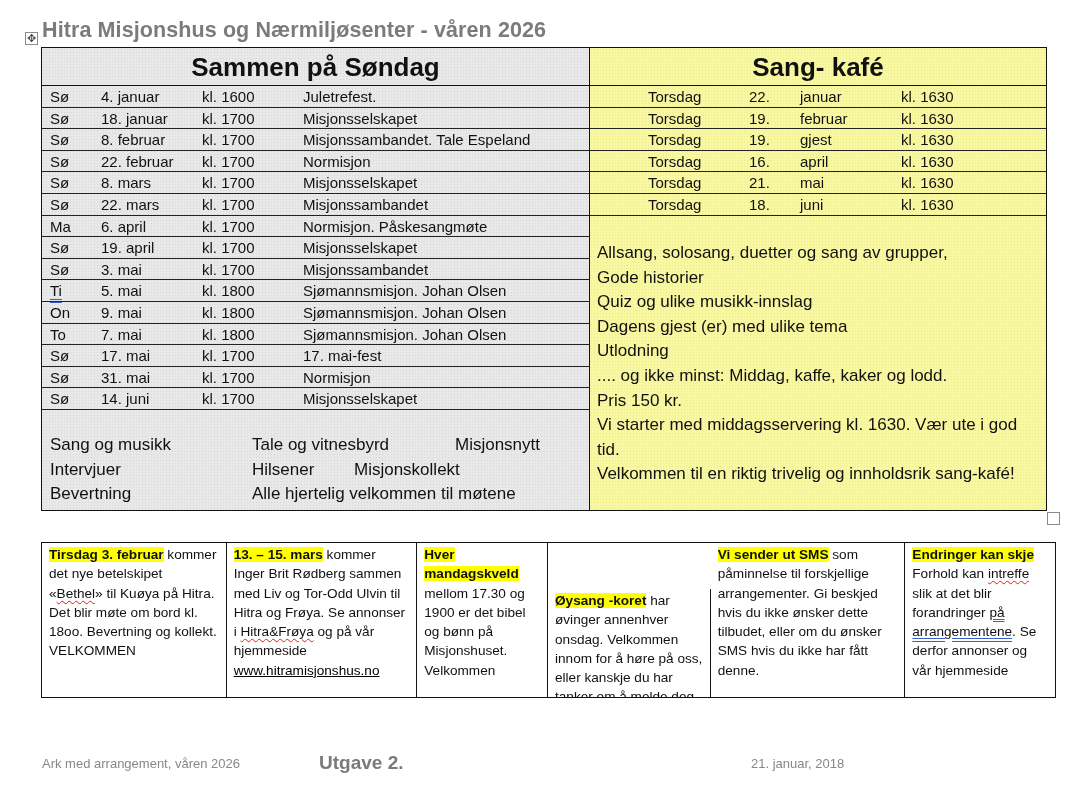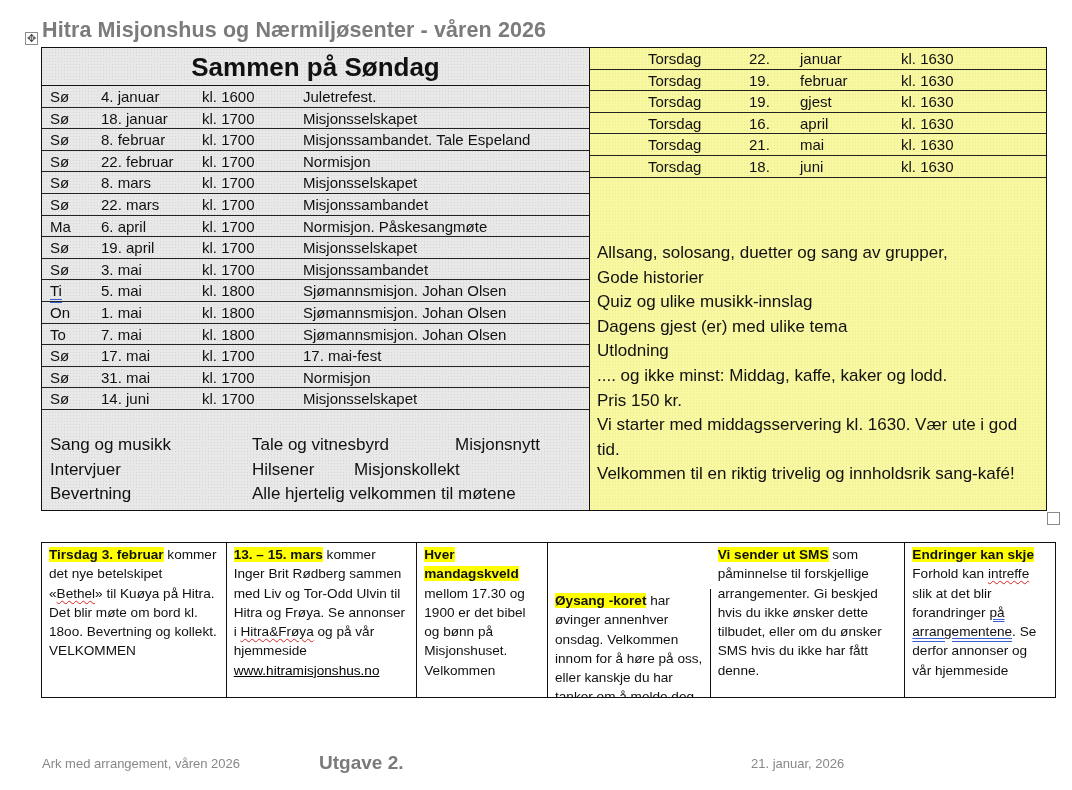--- a/index.html
+++ b/index.html
@@ -150,21 +150,21 @@
           <span class="l-event">Misjonssambandet</span>
         </div>
         <div class="row">
           <span class="l-day ti-underline">Ti</span>
           <span class="l-date">5. mai</span>
           <span class="l-time">kl. 1800</span>
           <span class="l-event">Sjømannsmisjon. Johan Olsen</span>
         </div>
         <div class="row">
           <span class="l-day">On</span>
-          <span class="l-date">1. mai</span>
+          <span class="l-date">9. mai</span>
           <span class="l-time">kl. 1800</span>
           <span class="l-event">Sjømannsmisjon. Johan Olsen</span>
         </div>
         <div class="row">
           <span class="l-day">To</span>
           <span class="l-date">7. mai</span>
           <span class="l-time">kl. 1800</span>
           <span class="l-event">Sjømannsmisjon. Johan Olsen</span>
         </div>
         <div class="row">
@@ -197,20 +197,21 @@
         <span style="left:210px">Hilsener</span>
         <span style="left:312px">Misjonskollekt</span>
       </div>
       <div class="lf-line">
         <span style="left:8px">Bevertning</span>
         <span style="left:210px">Alle hjertelig velkommen til møtene</span>
       </div>
     </div>
   </div>
   <div class="right-panel">
+    <div class="panel-head">Sang- kafé</div>
     <div id="sangkafe-rows">
         <div class="row">
           <span class="r-day">Torsdag</span>
           <span class="r-num">22.</span>
           <span class="r-month">januar</span>
           <span class="r-time">kl. 1630</span>
         </div>
         <div class="row">
           <span class="r-day">Torsdag</span>
           <span class="r-num">19.</span>
@@ -261,13 +262,13 @@
     <div class="notice" style="width: 185px;"><span class="hl">Tirsdag 3. februar</span> kommer det nye betelskipet «<span class="spell">Bethel</span>» til Kuøya på Hitra.  Det blir møte om bord kl. 18oo. Bevertning og kollekt. VELKOMMEN</div>
     <div class="notice" style="width: 191px;"><span class="hl">13. – 15. mars</span> kommer Inger Brit Rødberg sammen med Liv og Tor-Odd Ulvin til Hitra og Frøya. Se annonser i <span class="spell">Hitra&amp;Frøya</span> og på vår hjemmeside <span class="link">www.hitramisjonshus.no</span></div>
     <div class="notice" style="width: 131px;"><span class="hl">Hver mandagskveld</span> mellom 17.30 og 1900 er det bibel og bønn på Misjonshuset. Velkommen</div>
     <div class="notice" style="width: 163px; margin-top: 46px;"><span class="hl">Øysang -koret</span> har øvinger annenhver onsdag. Velkommen innom for å høre på oss, eller kanskje du har tanker om å melde deg inn i koret. Ta kontakt</div>
     <div class="notice" style="width: 195px;"><span class="hl">Vi sender ut SMS</span> som påminnelse til forskjellige arrangementer. Gi beskjed hvis du ikke ønsker dette tilbudet, eller om du ønsker SMS hvis du ikke har fått denne.</div>
     <div class="notice" style="width: 150px;"><span class="hl">Endringer kan skje</span> Forhold kan <span class="spell">intreffe</span> slik at det blir forandringer <span class="gram">på arrangementene</span>. Se derfor annonser og vår hjemmeside</div>
   </div>
 
 <div class="footer" style="left:42px">Ark med arrangement, våren 2026</div>
 <div class="footer footer-edition" style="left:319px">Utgave 2.</div>
-<div class="footer" style="left:751px">21. januar, 2026</div>
+<div class="footer" style="left:751px">21. januar, 2018</div>
 
 </body></html>

